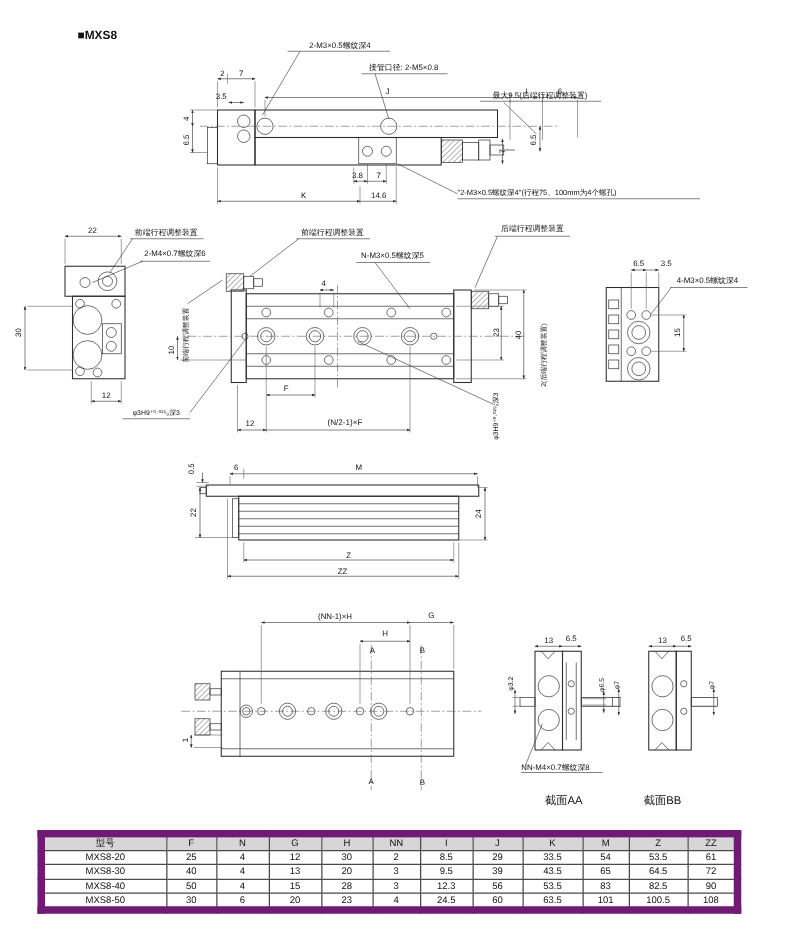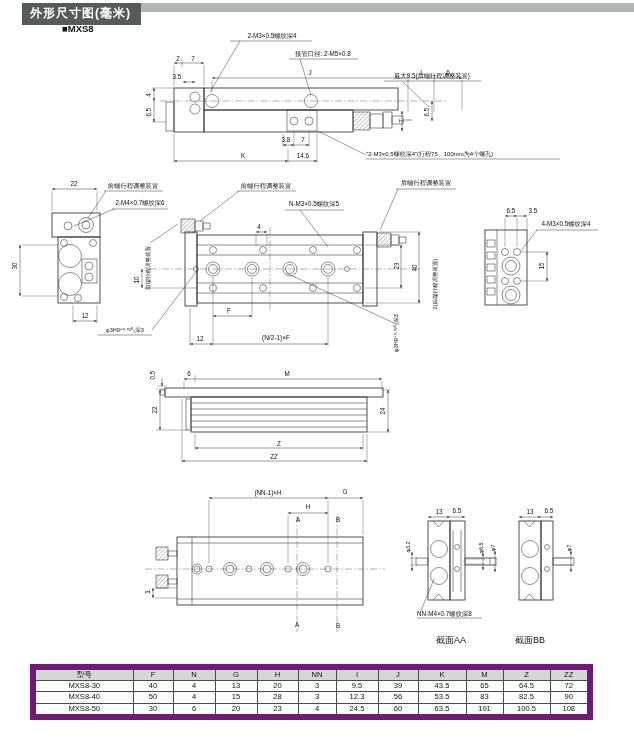--- a/index.html
+++ b/index.html
@@ -27,24 +27,20 @@
             padding:0;height:10.2px;line-height:10.2px;font-weight:normal;
             overflow:hidden;white-space:nowrap;}
   .dimtable th{background:#d6d6d6;}
   .dimtable{border:6px solid #701a75;}
 </style>
 </head>
 <body>
 
 <div class="page">
 
-  <div class="titlebar">
-    <div class="titlebox">外形尺寸图(毫米)</div>
-    <div class="titlestrip"></div>
-  </div>
   <div class="model">■MXS8</div>
 
   <svg width="634" height="746" viewBox="0 0 634 746">
     <defs>
       <pattern id="h" width="3" height="3" patternUnits="userSpaceOnUse" patternTransform="rotate(45)">
         <line x1="0" y1="0" x2="0" y2="3" stroke="#555" stroke-width="0.7"></line>
       </pattern>
       <marker id="ar" viewBox="0 0 10 10" refX="9" refY="5" markerWidth="6" markerHeight="6" orient="auto-start-reverse">
         <path d="M0,1.5 L10,5 L0,8.5 z" fill="#333"></path>
       </marker>
@@ -443,20 +439,34 @@
           <th>I</th>
           <th>J</th>
           <th>K</th>
           <th>M</th>
           <th>Z</th>
           <th>ZZ</th>
         </tr>
       </thead>
     <tbody id="tbd">
         <tr>
+          <td>MXS8-20</td>
+          <td>25</td>
+          <td>4</td>
+          <td>12</td>
+          <td>30</td>
+          <td>2</td>
+          <td>8.5</td>
+          <td>29</td>
+          <td>33.5</td>
+          <td>54</td>
+          <td>53.5</td>
+          <td>61</td>
+        </tr>
+        <tr>
           <td>MXS8-30</td>
           <td>40</td>
           <td>4</td>
           <td>13</td>
           <td>20</td>
           <td>3</td>
           <td>9.5</td>
           <td>39</td>
           <td>43.5</td>
           <td>65</td>

